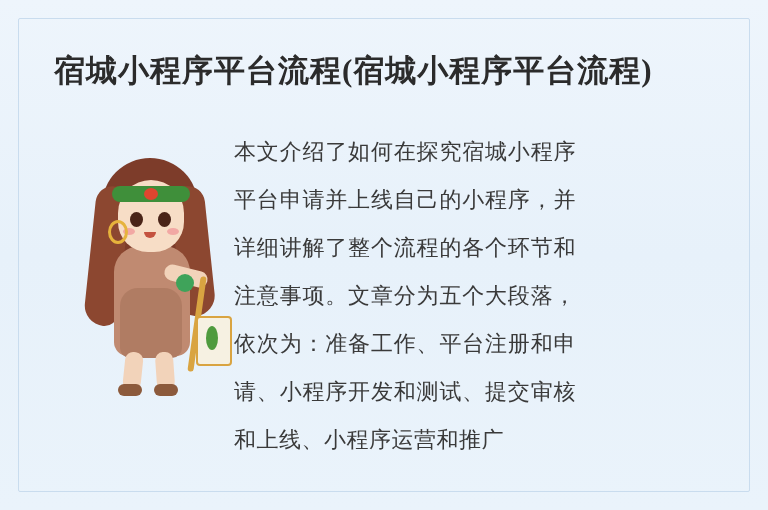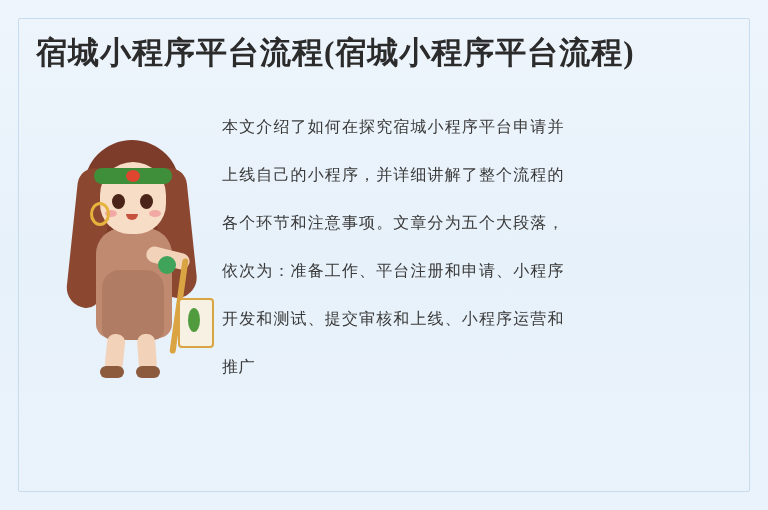--- a/index.html
+++ b/index.html
@@ -13,20 +13,21 @@
     background: #eaf3fb;
     overflow: hidden;
   }
 
   .page {
     position: relative;
     width: 768px;
     height: 510px;
     box-sizing: border-box;
     background: linear-gradient(180deg, #eef5fc 0%, #e7f1fa 50%, #eaf3fb 100%);
+    padding: 18px;
   }
 
   .inner-frame {
     position: absolute;
     left: 18px;
     top: 18px;
     right: 18px;
     bottom: 18px;
     border: 1px solid #c9dcee;
     border-radius: 2px;
@@ -61,25 +62,25 @@
   .mascot {
     position: absolute;
     left: 14px;
     top: 22px;
     width: 170px;
     height: 260px;
   }
 
   .article-text {
     position: absolute;
-    left: 186px;
+    left: 180px;
     top: 0;
     width: 342px;
-    font-family: Liberation Mono, monospace;
-    font-size: 16px;
+    font-family: Liberation Serif, serif;
+    font-size: 22px;
     line-height: 48px;
     color: #3a3a3a;
     letter-spacing: 0.5px;
     text-align: justify;
   }
 
   
   .m-hair-back {
     position: absolute;
     left: 34px; top: 30px;

